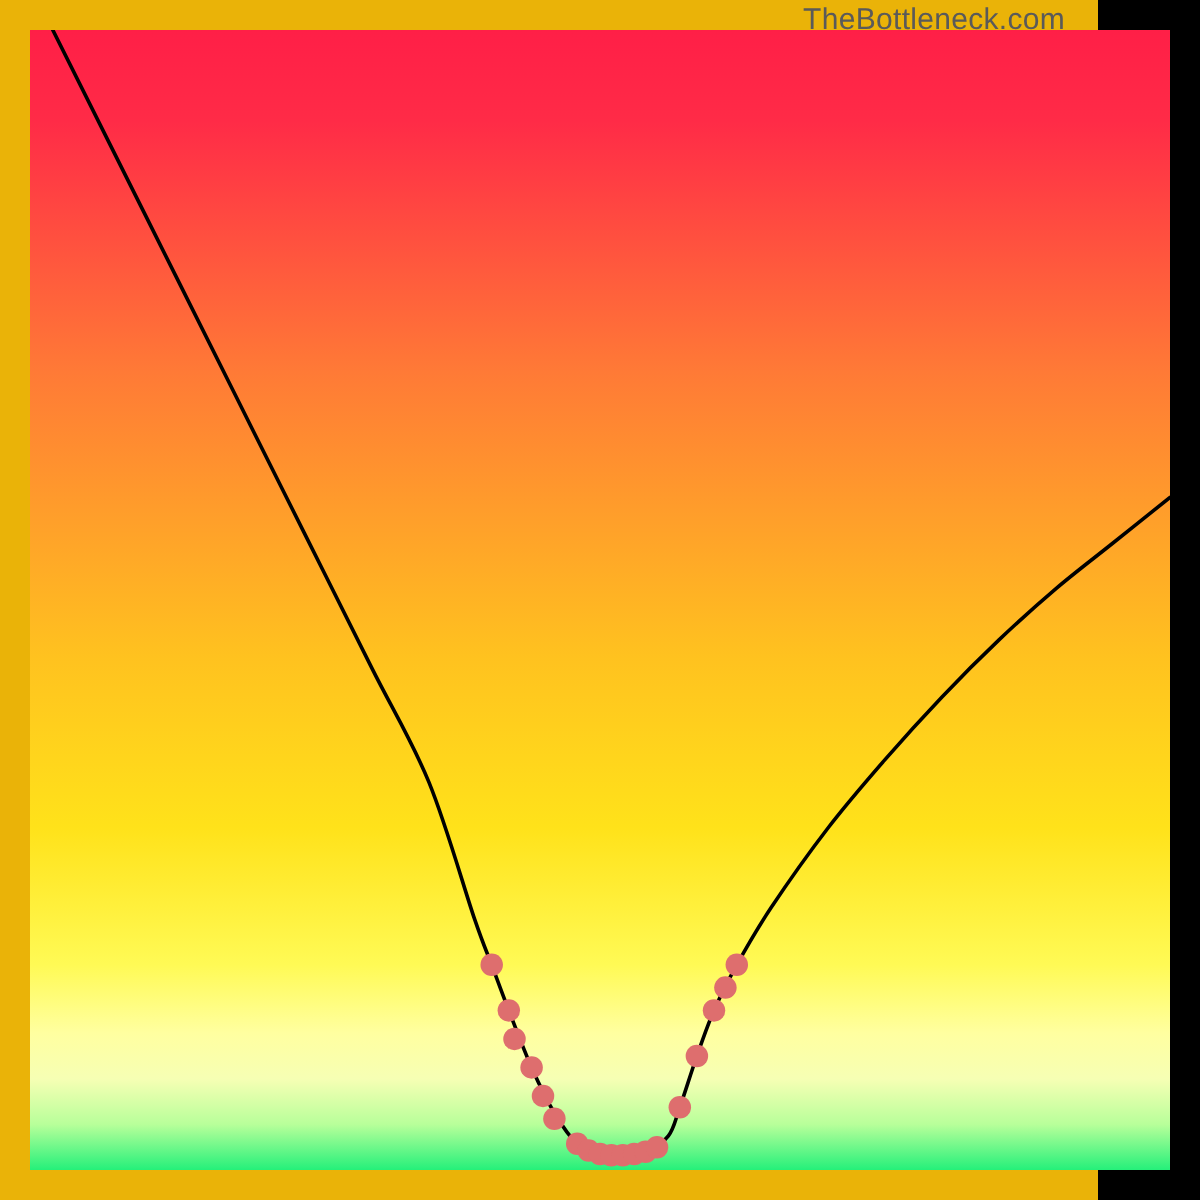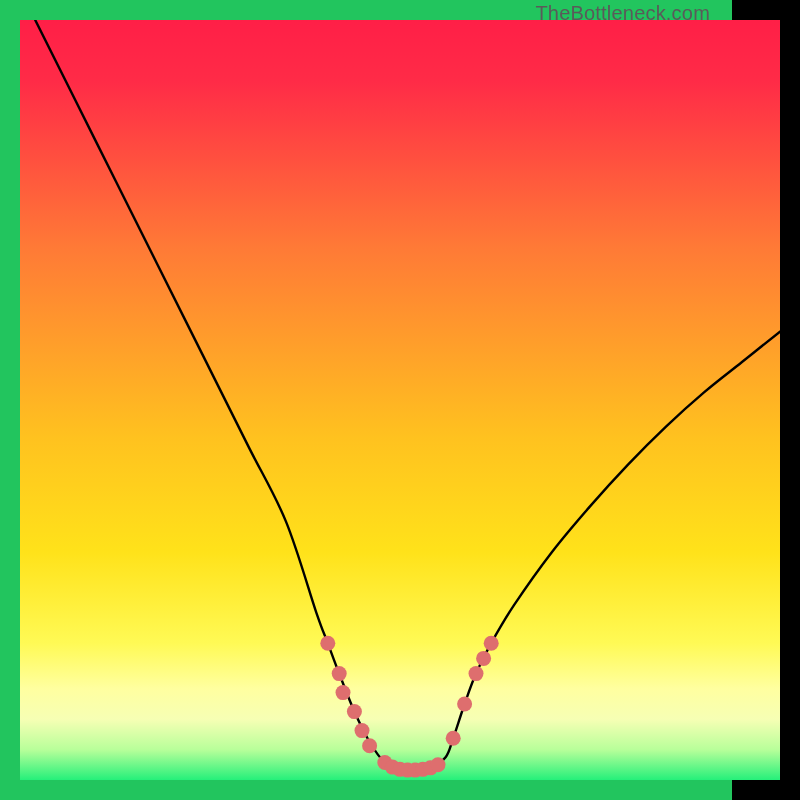--- a/index.html
+++ b/index.html
@@ -6,21 +6,21 @@
     margin: 0;
     padding: 0;
     width: 800px;
     height: 800px;
     overflow: hidden;
     background: #000;
   }
   .frame {
     width: 732px;
     height: 800px;
-    background: #22c55e;
+    background: #eab308;
     position: relative;
     box-sizing: border-box;
   }
   .plot {
     position: absolute;
     left: 20px;
     top: 20px;
     width: 760px;
     height: 760px;
   }

